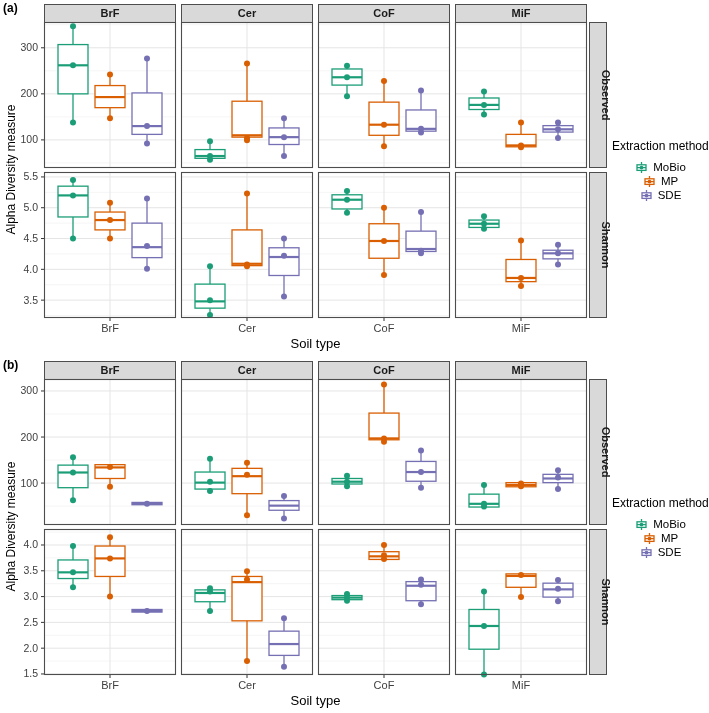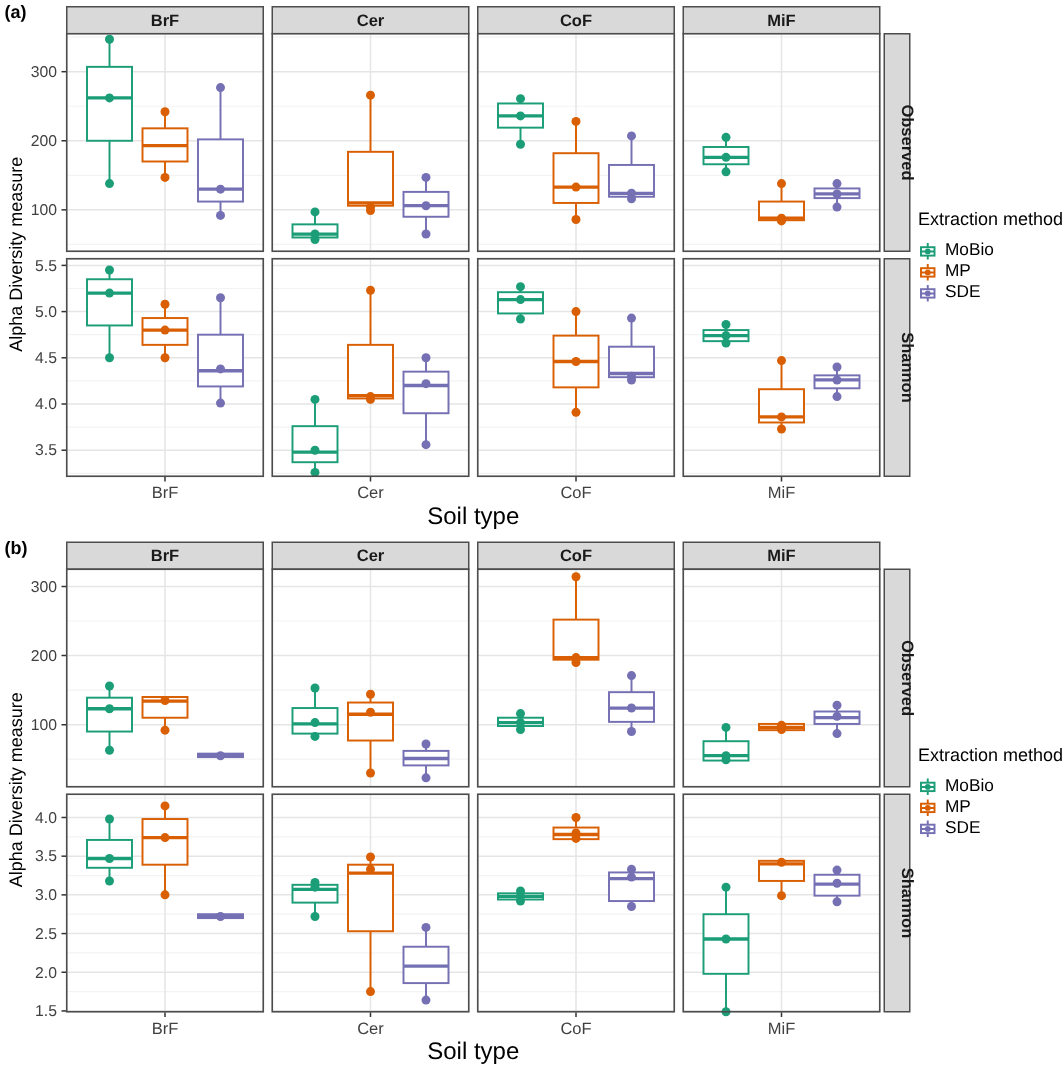--- a/index.html
+++ b/index.html
@@ -9,24 +9,24 @@
   }
   .figure{position:absolute;left:0;width:709px;height:356px;}
   #fig-a{top:0;}
   #fig-b{top:357px;}
   svg.plot{position:absolute;left:0;top:0;}
   .pane-label{position:absolute;left:3px;top:1px;font-size:12px;font-weight:bold;color:#000;}
   .y-label{
     position:absolute;left:-64px;top:162px;width:150px;height:15px;line-height:15px;
     text-align:center;font-size:12px;color:#000;transform:rotate(-90deg);
   }
-  .x-label{position:absolute;left:44px;top:336px;width:543px;text-align:center;font-size:16px;color:#000;}
+  .x-label{position:absolute;left:44px;top:336px;width:543px;text-align:center;font-size:13px;color:#000;}
   .legend{position:absolute;left:612px;top:139px;width:97px;}
   .legend-title{font-size:12px;color:#000000;margin-bottom:7px;}
-  .legend-entry{display:flex;align-items:center;height:14px;font-size:11.5px;color:#000;}
+  .legend-entry{display:flex;align-items:center;height:14px;font-size:11.5px;color:#000;justify-content:center;}
   .legend-entry svg{margin-right:5px;flex:none;}
 </style>
 </head>
 <body>
 
 <div class="figure" id="fig-a">
   <div class="pane-label">(a)</div>
   <div class="y-label">Alpha Diversity measure</div>
   <svg class="plot" width="709" height="356">
       <rect x="44.5" y="4.5" width="131" height="18" fill="#d9d9d9" stroke="#4d4d4d"></rect>

